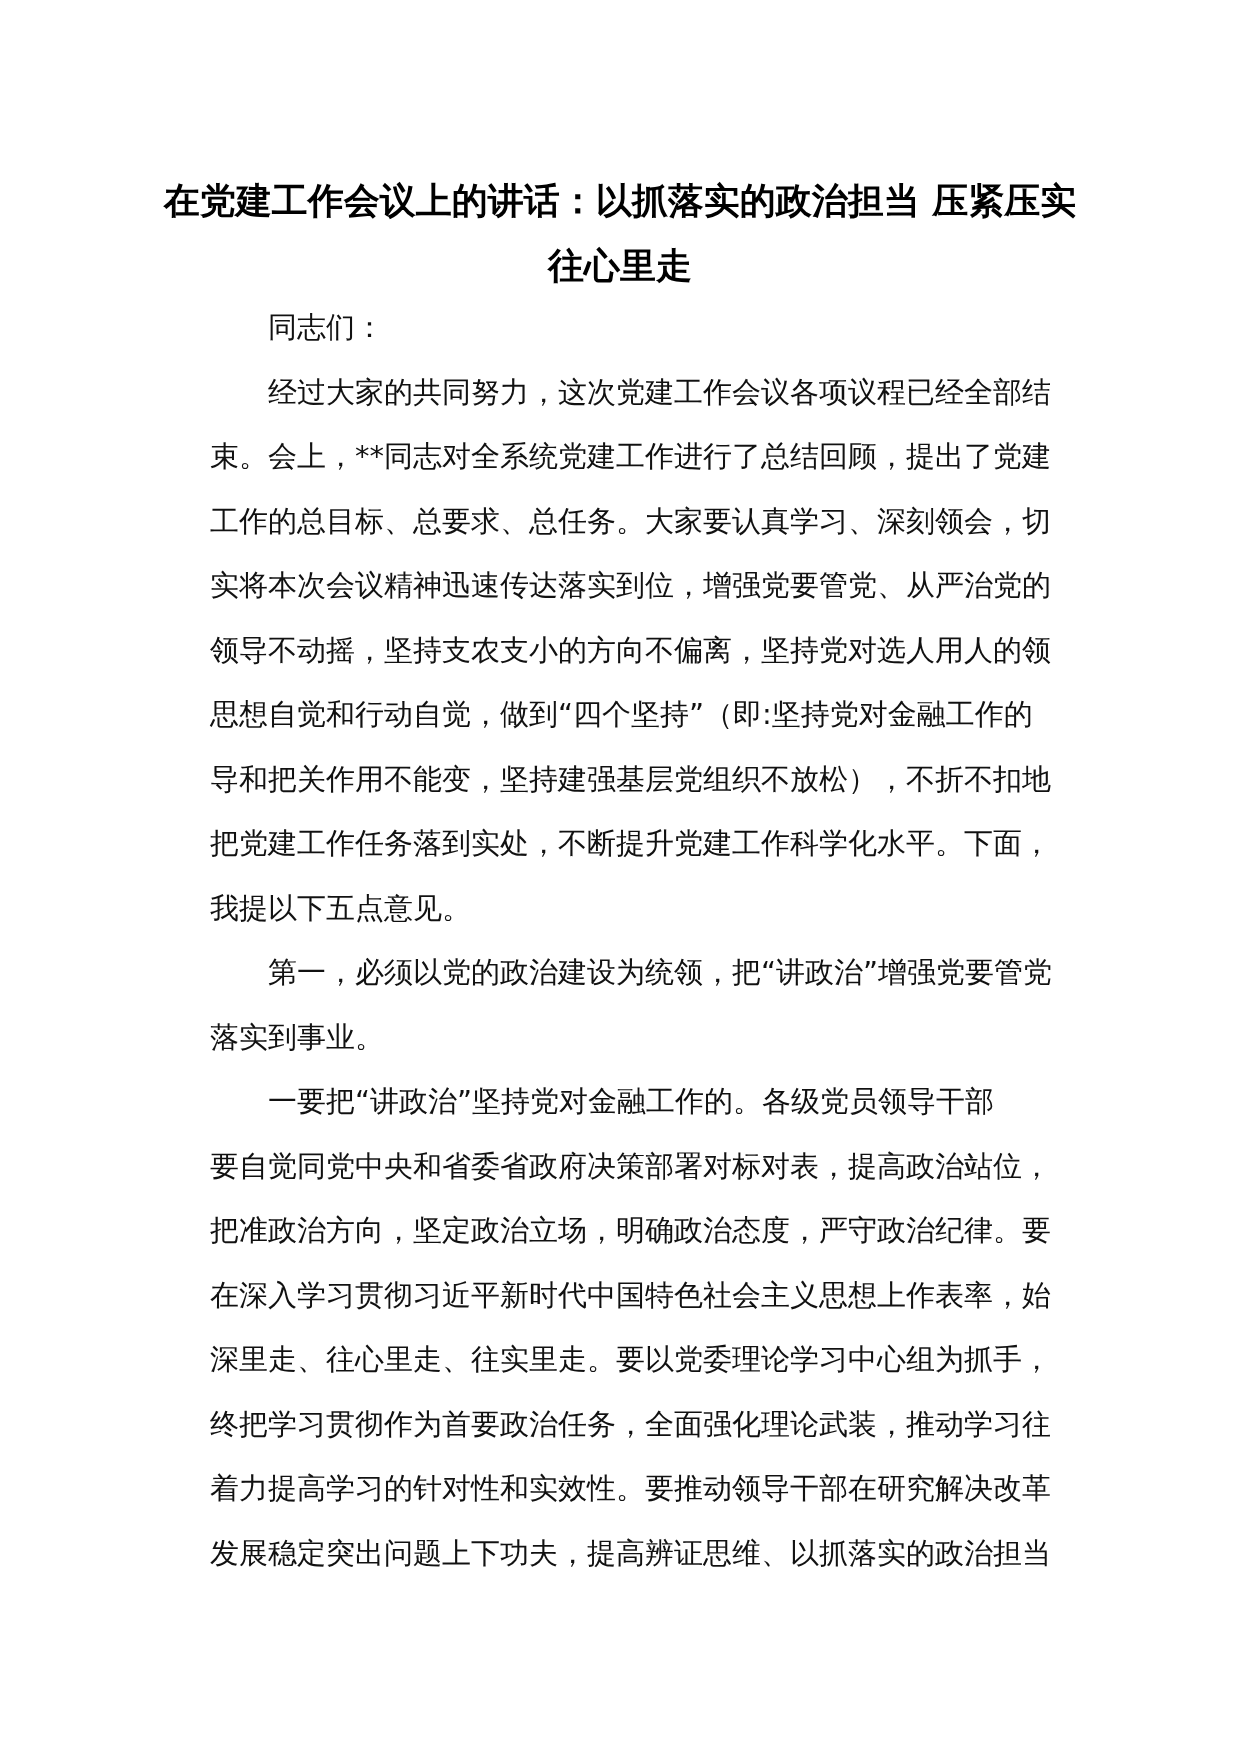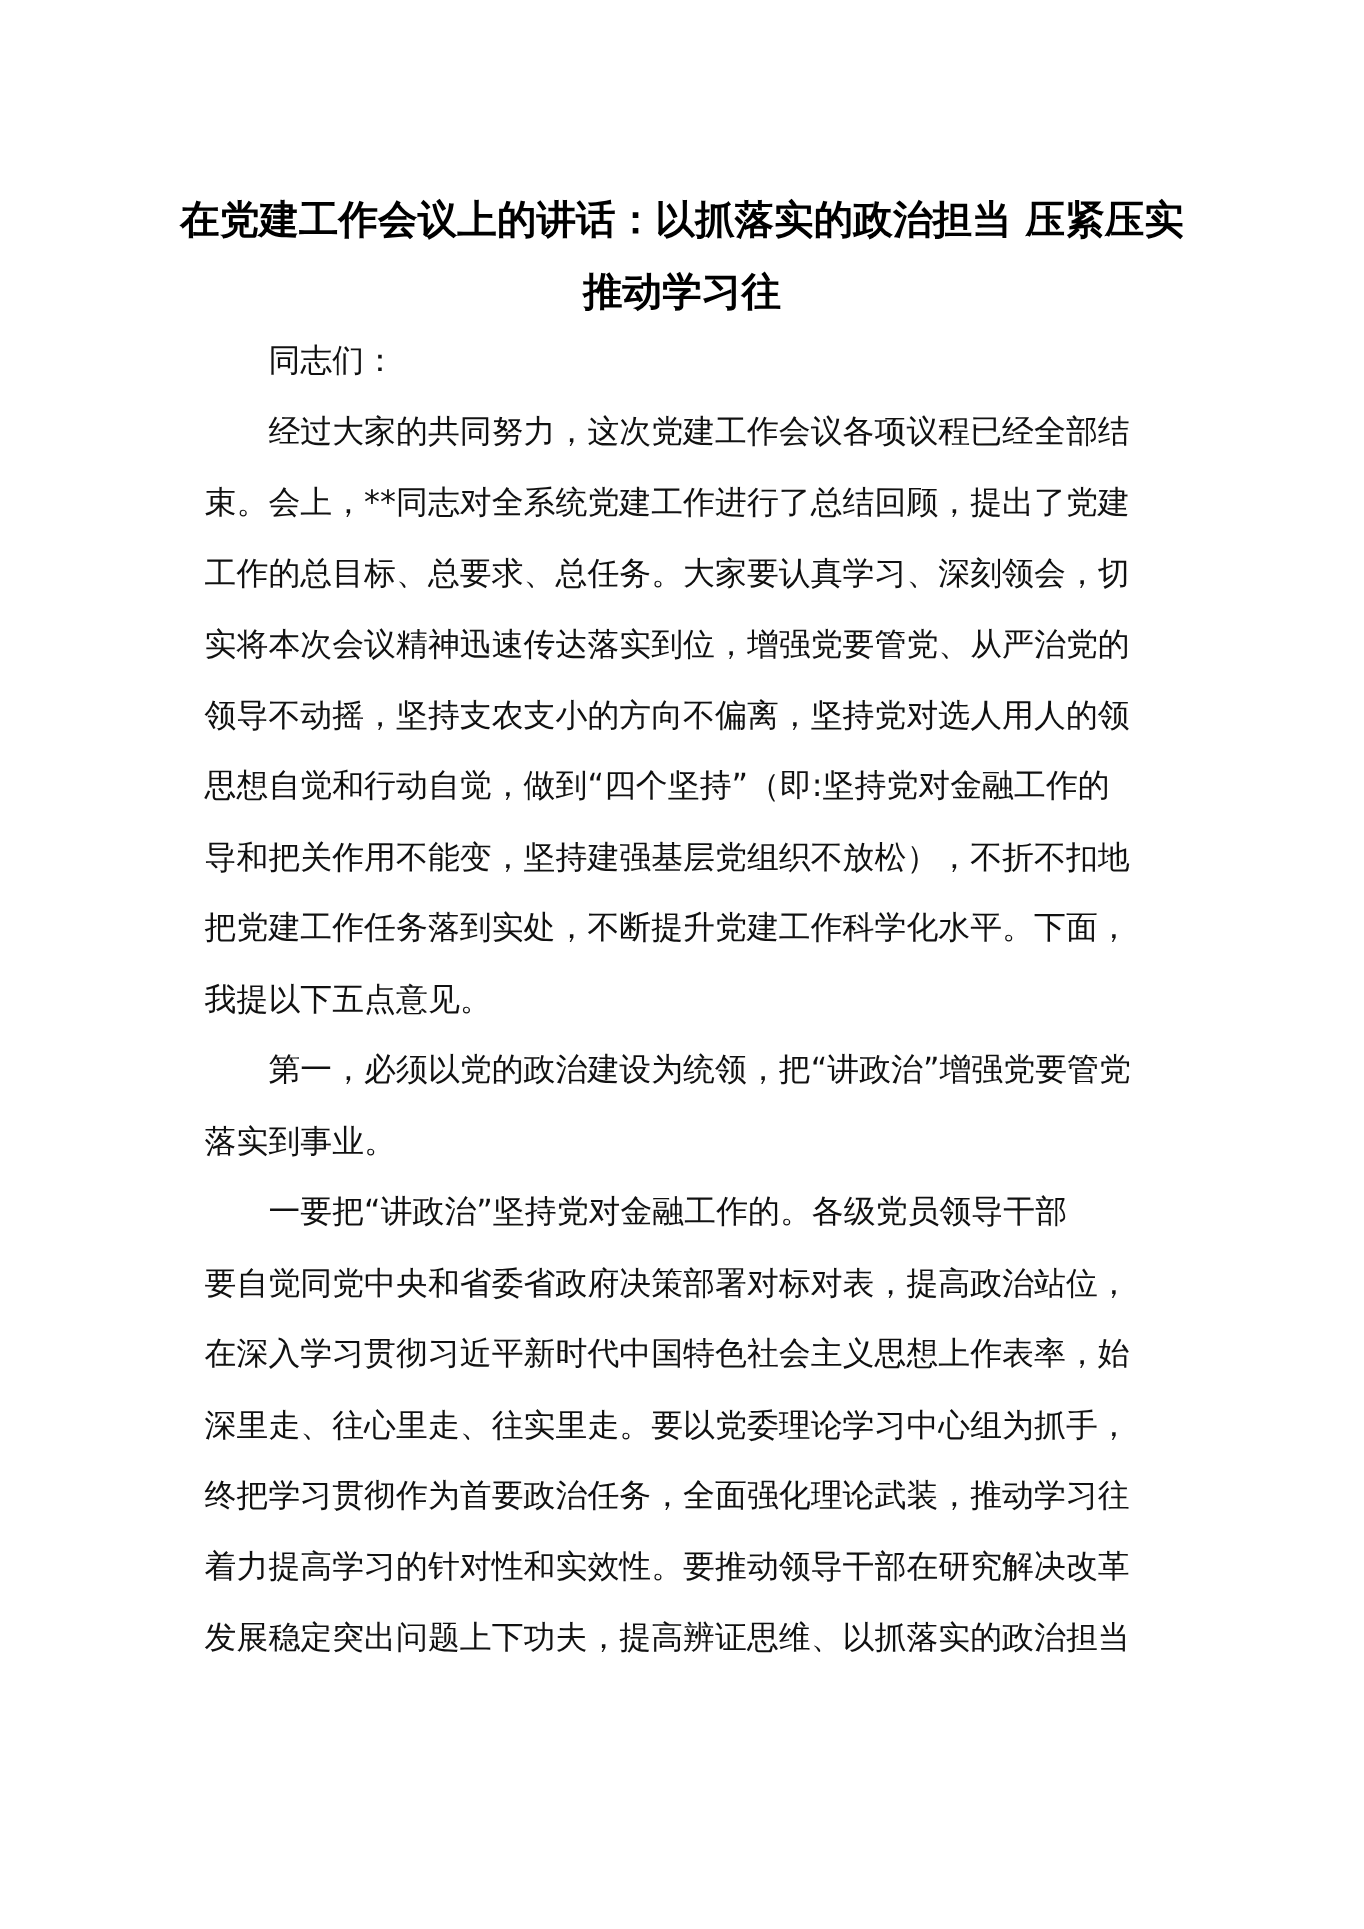--- a/index.html
+++ b/index.html
@@ -45,33 +45,34 @@
       width: 870px;
       font-size: 29px;
       line-height: 64.5px;
       color: #111111;
     }
     .line {
       display: block;
       white-space: nowrap;
       height: 64.5px;
       overflow: visible;
+      margin-left: 24px;
     }
     .indent {
       padding-left: 58px;
     }
   </style>
 </head>
 <body>
 
 <div class="page">
 
   <div class="title">
     <span class="tline">在党建工作会议上的讲话：以抓落实的政治担当 压紧压实</span>
-    <span class="tline">推动学习往</span>
+    <span class="tline">往心里走</span>
   </div>
 
   <div class="body-text">
     <span class="line indent">同志们：</span>
 
     <div>
       <span class="line indent">经过大家的共同努力，这次党建工作会议各项议程已经全部结</span>
       <span class="line">束。会上，**同志对全系统党建工作进行了总结回顾，提出了党建</span>
       <span class="line">工作的总目标、总要求、总任务。大家要认真学习、深刻领会，切</span>
       <span class="line">实将本次会议精神迅速传达落实到位，增强党要管党、从严治党的</span>
@@ -83,20 +84,21 @@
     </div>
 
     <div>
       <span class="line indent">第一，必须以党的政治建设为统领，把“讲政治”增强党要管党</span>
       <span class="line">落实到事业。</span>
     </div>
 
     <div>
       <span class="line indent">一要把“讲政治”坚持党对金融工作的。各级党员领导干部</span>
       <span class="line">要自觉同党中央和省委省政府决策部署对标对表，提高政治站位，</span>
+      <span class="line">把准政治方向，坚定政治立场，明确政治态度，严守政治纪律。要</span>
       <span class="line">在深入学习贯彻习近平新时代中国特色社会主义思想上作表率，始</span>
       <span class="line">深里走、往心里走、往实里走。要以党委理论学习中心组为抓手，</span>
       <span class="line">终把学习贯彻作为首要政治任务，全面强化理论武装，推动学习往</span>
       <span class="line">着力提高学习的针对性和实效性。要推动领导干部在研究解决改革</span>
       <span class="line">发展稳定突出问题上下功夫，提高辨证思维、以抓落实的政治担当</span>
     </div>
   </div>
 
 </div>
 

